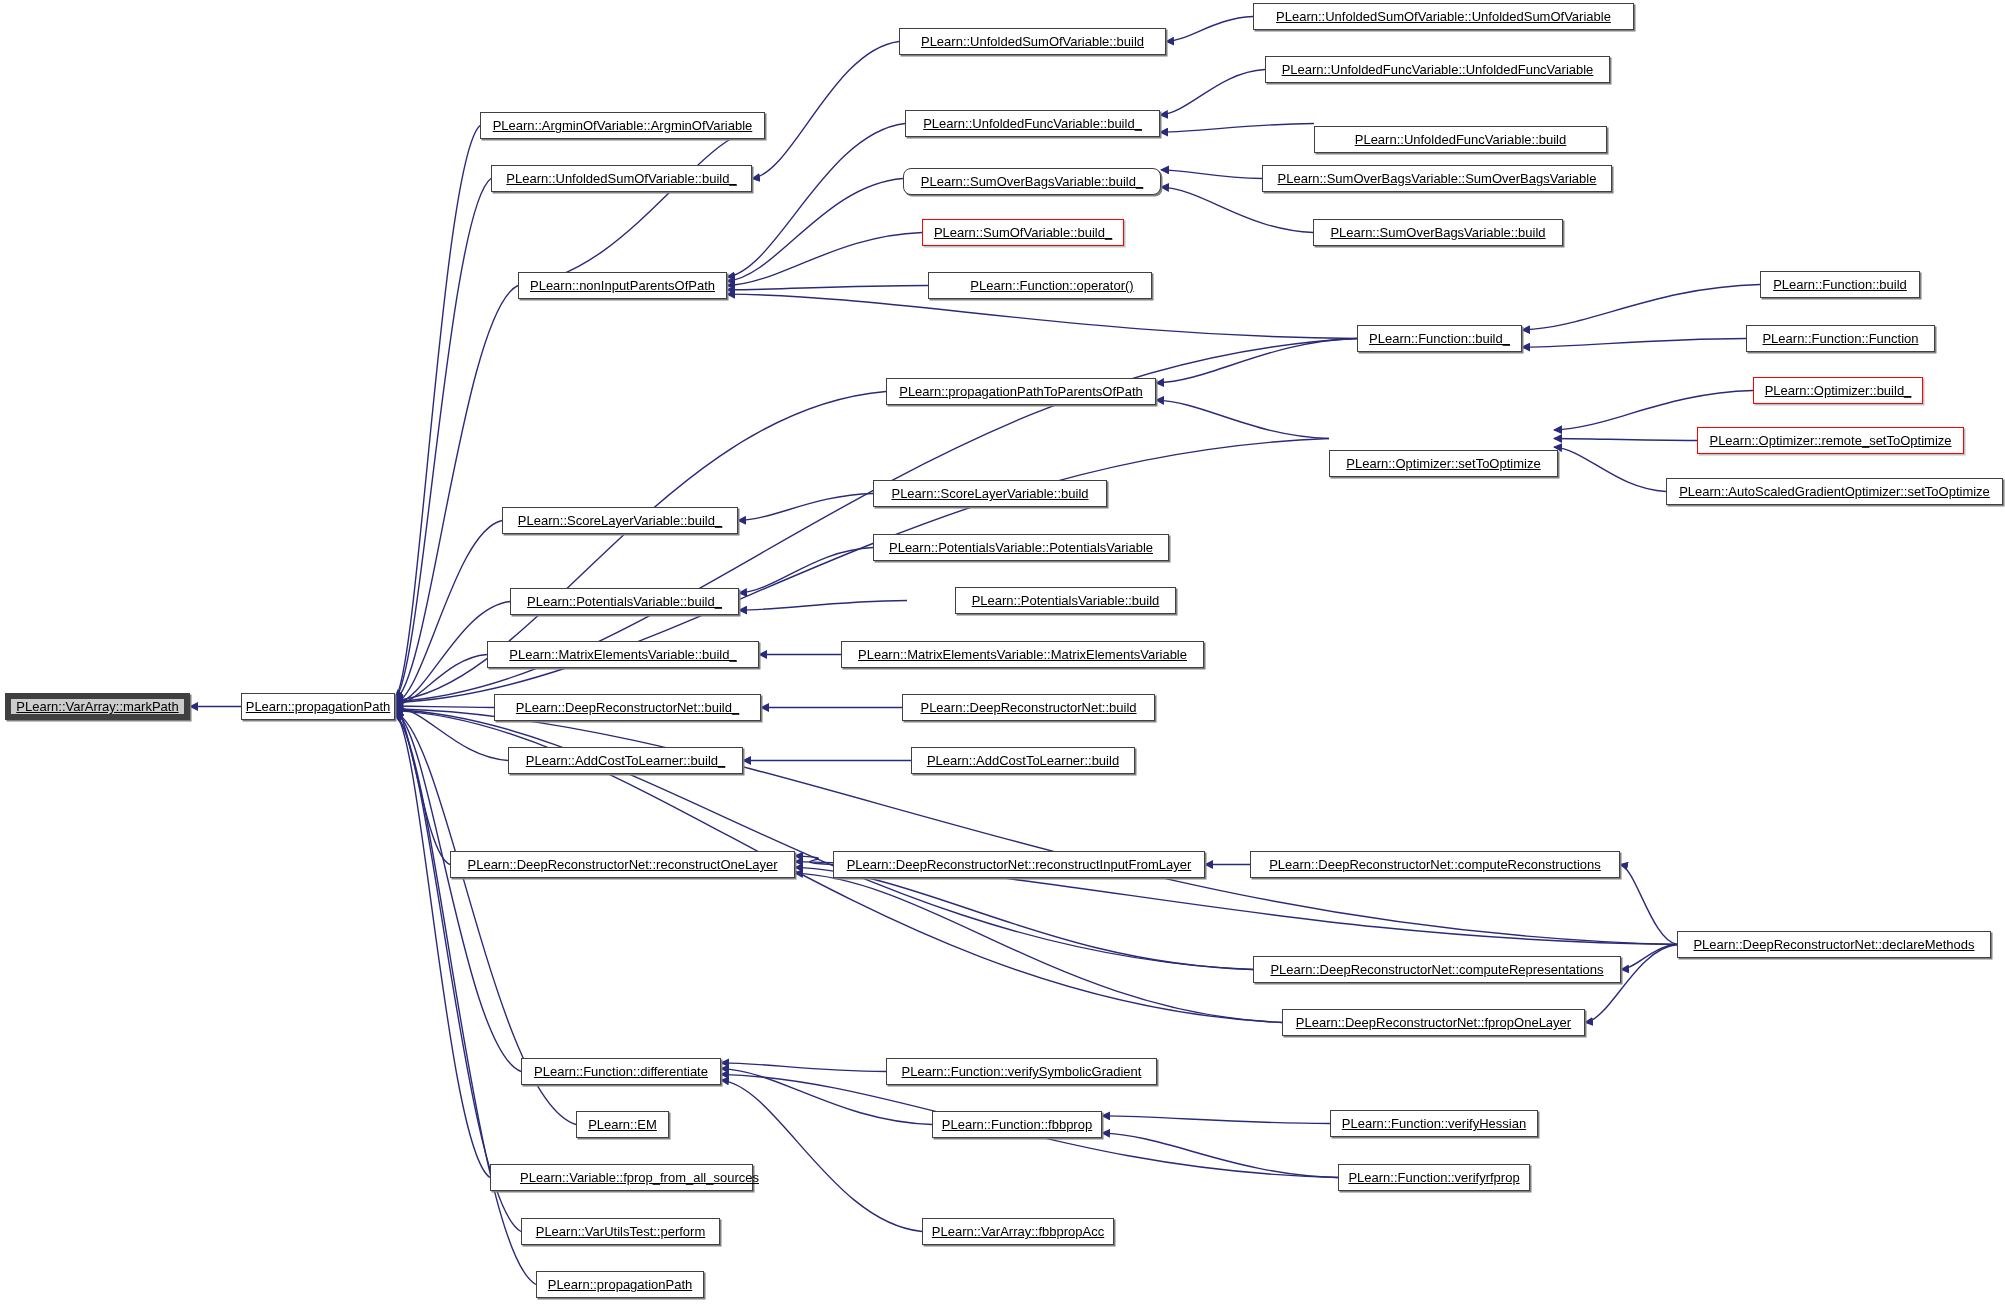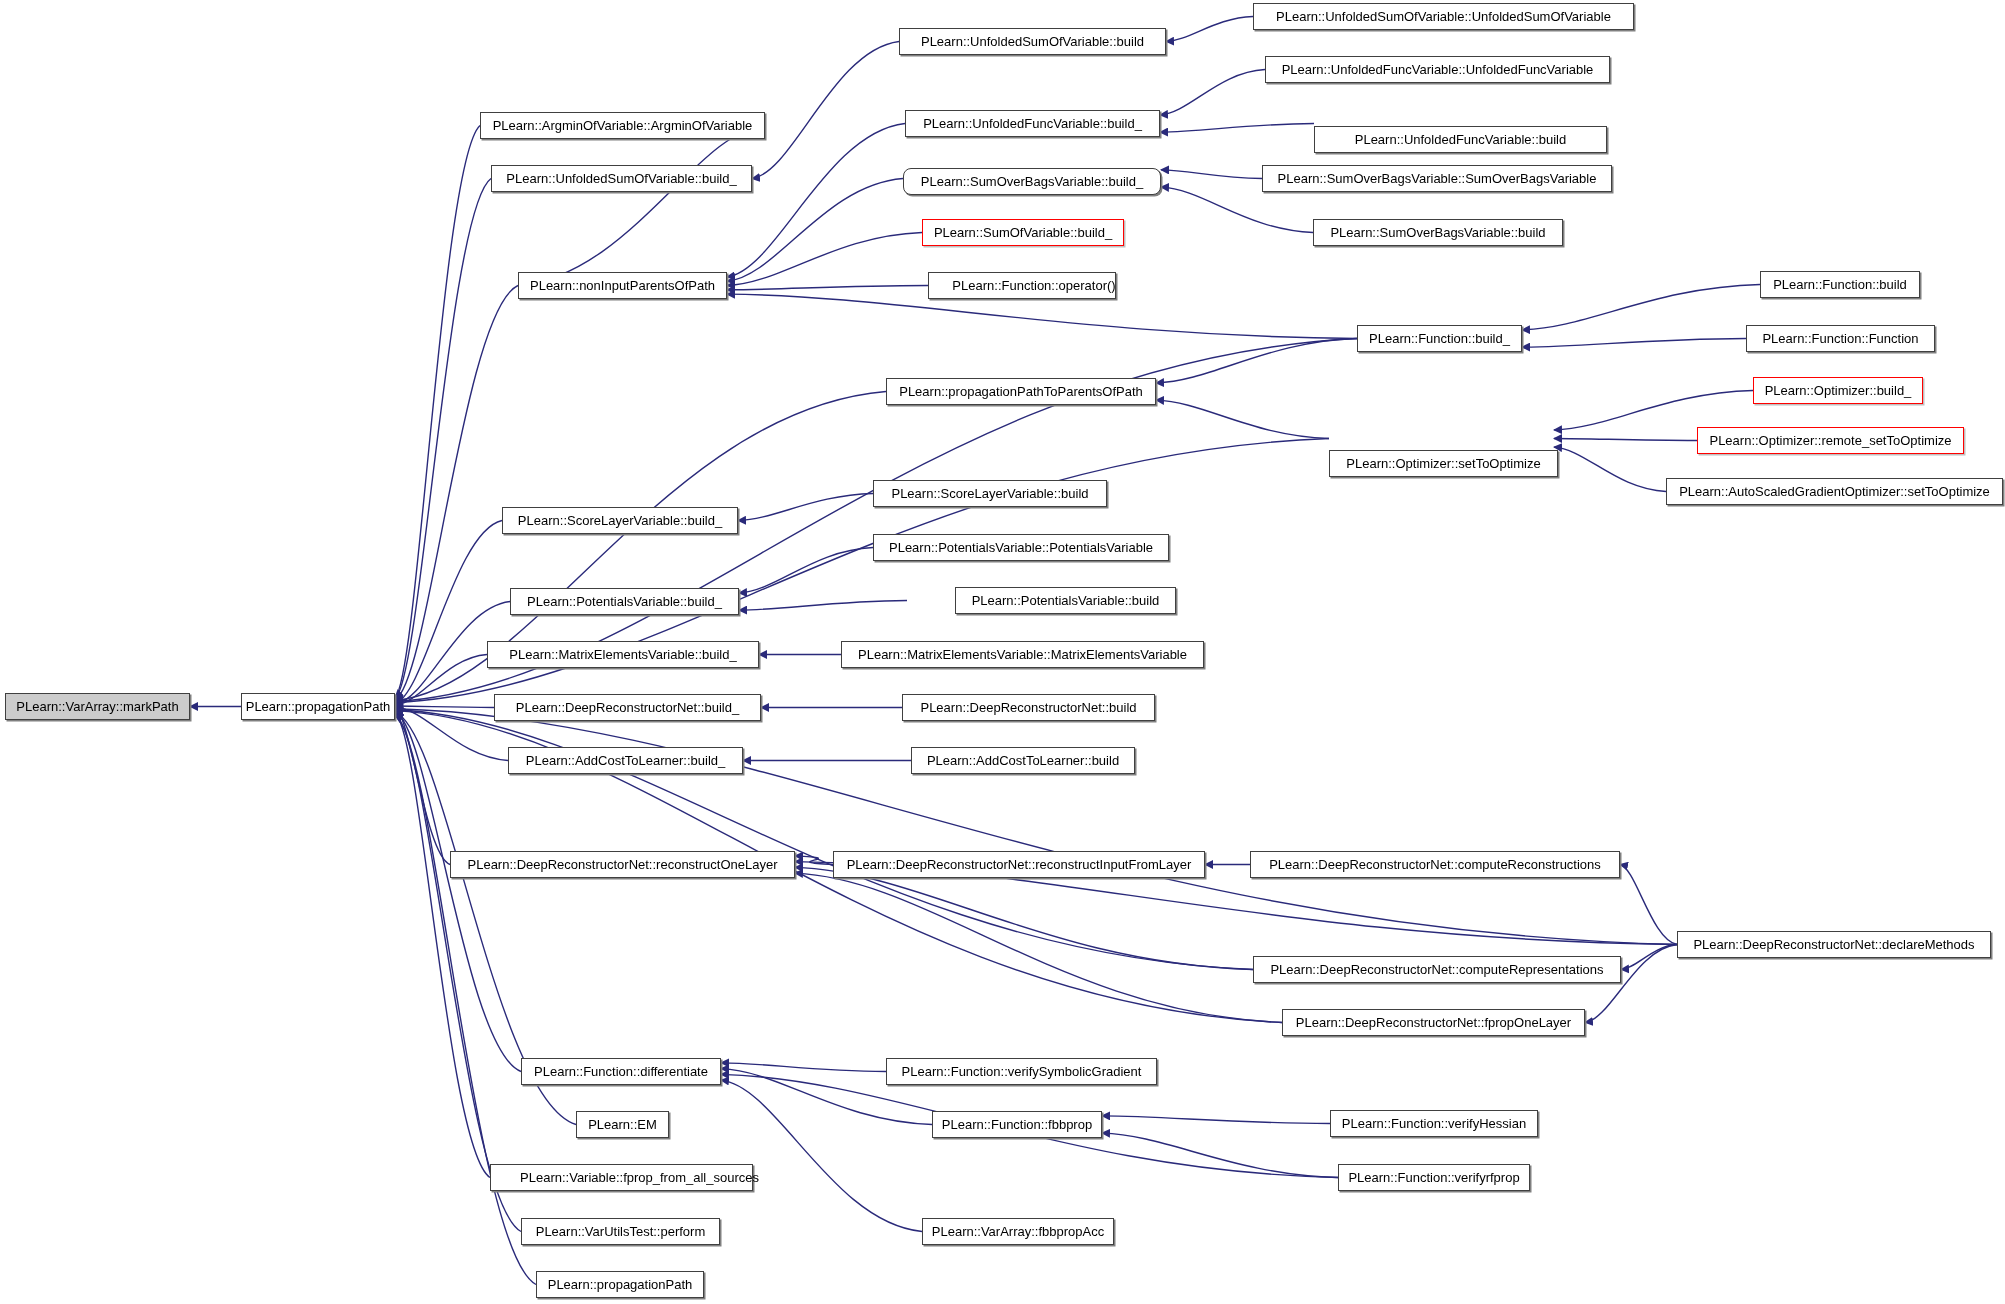--- a/index.html
+++ b/index.html
@@ -1,23 +1,23 @@
 <!DOCTYPE html>
 <html><head>
 <meta charset="utf-8">
 <style>
   html,body{margin:0;padding:0;background:#ffffff;}
   #graph{position:relative;width:2005px;height:1304px;background:#fff;
          font-family:"Liberation Sans","DejaVu Sans",sans-serif;overflow:hidden;}
   svg#edges{position:absolute;left:0;top:0;width:2005px;height:1304px;}
   .node{position:absolute;box-sizing:border-box;display:flex;align-items:center;
         justify-content:center;background:#ffffff;border:1px solid #404040;
-        box-shadow:1.5px 1.5px 0 0 #808080;height:27px;white-space:nowrap;}
+        box-shadow:1.5px 1.5px 0 0 #808080;height:27px;white-space:nowrap;text-decoration:underline;}
   .node .lbl{font-size:13px;color:#000;line-height:1;padding:0 6px;}
-  .node.root{background:#cccccc;border:1px solid #404040;}
+  .node.root{background:#cccccc;border:6px solid #404040;}
   .node.red{border:1px solid #ff0000;box-shadow:1.5px 1.5px 0 0 #c0c0c0;}
 </style>
 </head>
 <body>
 
 <div id="graph">
   <svg id="edges" viewBox="0 0 2005 1304" xmlns="http://www.w3.org/2000/svg">
       <defs>
         <marker id="ah" markerWidth="9" markerHeight="9" refX="8" refY="4.5" orient="auto" markerUnits="userSpaceOnUse">
           <path d="M0,0 L9,4.5 L0,9 z" fill="#2a2a7a"></path>
@@ -119,21 +119,21 @@
     </div>
     <div class="node red" style="left: 922px; top: 219px; width: 202px;">
       <span class="lbl">PLearn::SumOfVariable::build_</span>
     </div>
     <div class="node" style="left: 1313px; top: 219px; width: 250px;">
       <span class="lbl">PLearn::SumOverBagsVariable::build</span>
     </div>
     <div class="node" style="left: 518px; top: 272px; width: 209px;">
       <span class="lbl">PLearn::nonInputParentsOfPath</span>
     </div>
-    <div class="node" style="left: 928px; top: 272px; width: 188px; padding-left: 24px;">
+    <div class="node" style="left: 928px; top: 272px; width: 224px; padding-left: 24px;">
       <span class="lbl">PLearn::Function::operator()</span>
     </div>
     <div class="node" style="left: 1760px; top: 271px; width: 160px;">
       <span class="lbl">PLearn::Function::build</span>
     </div>
     <div class="node" style="left: 1357px; top: 325px; width: 165px;">
       <span class="lbl">PLearn::Function::build_</span>
     </div>
     <div class="node" style="left: 1746px; top: 325px; width: 189px;">
       <span class="lbl">PLearn::Function::Function</span>

